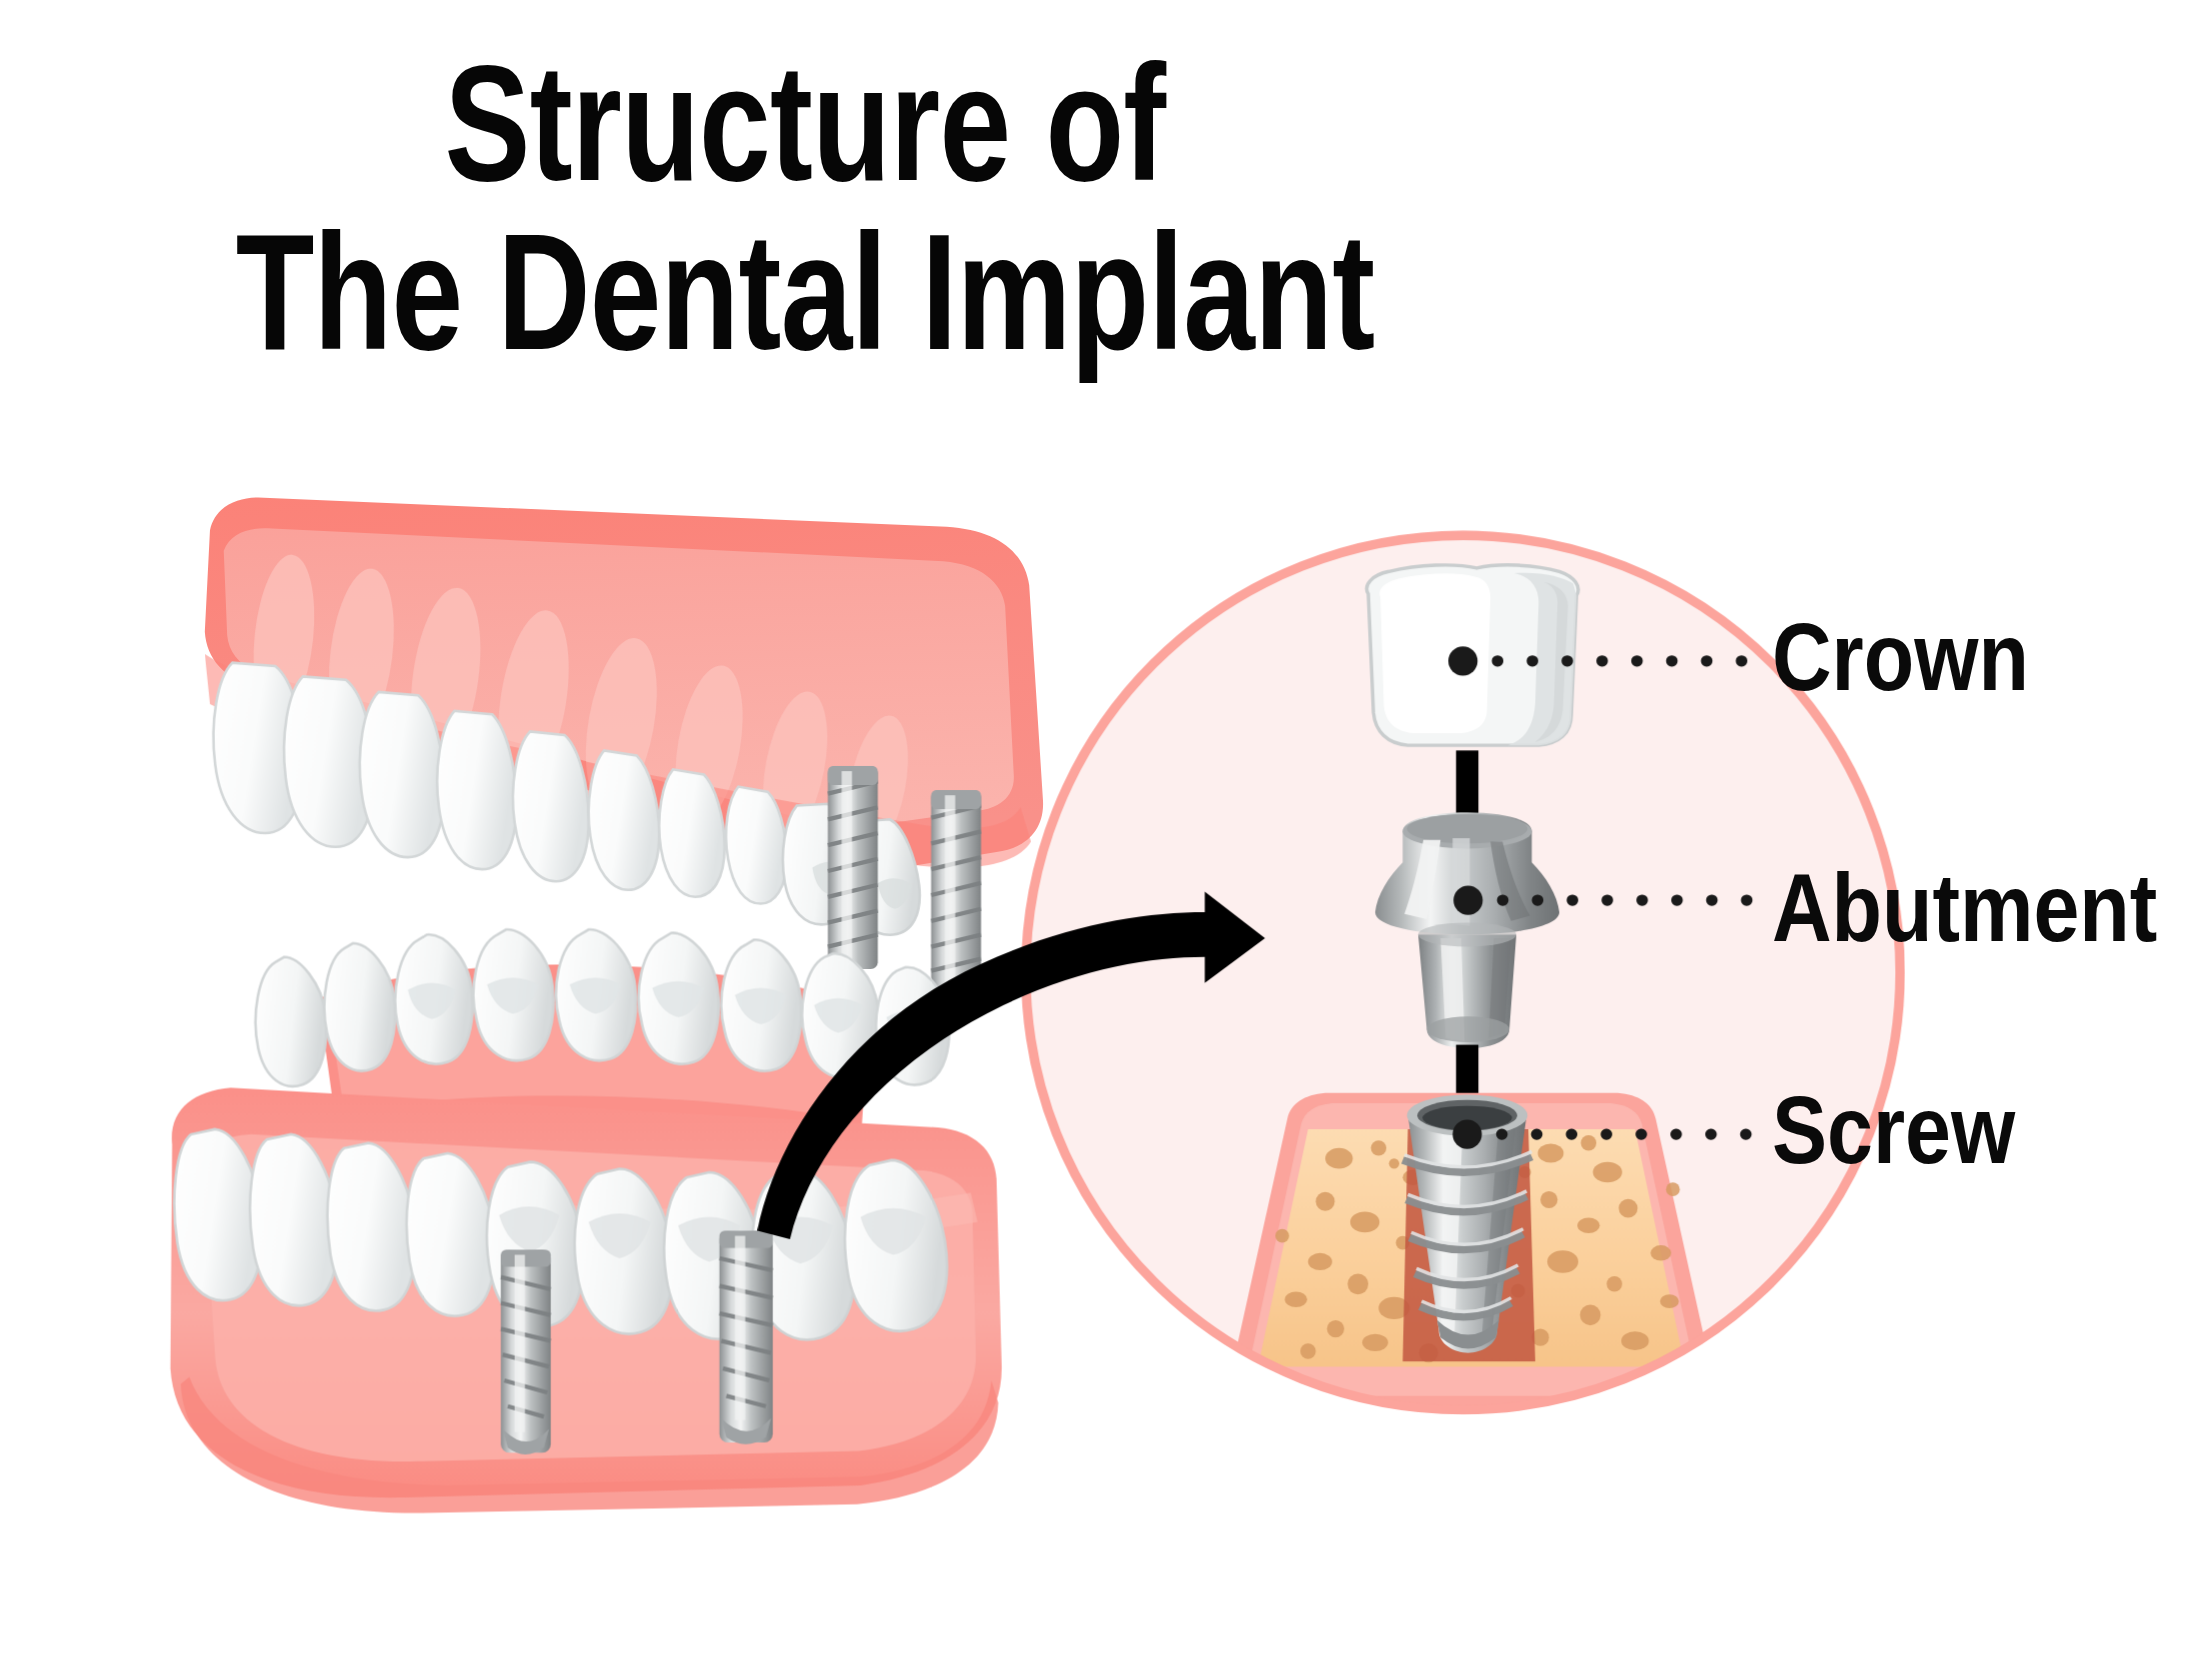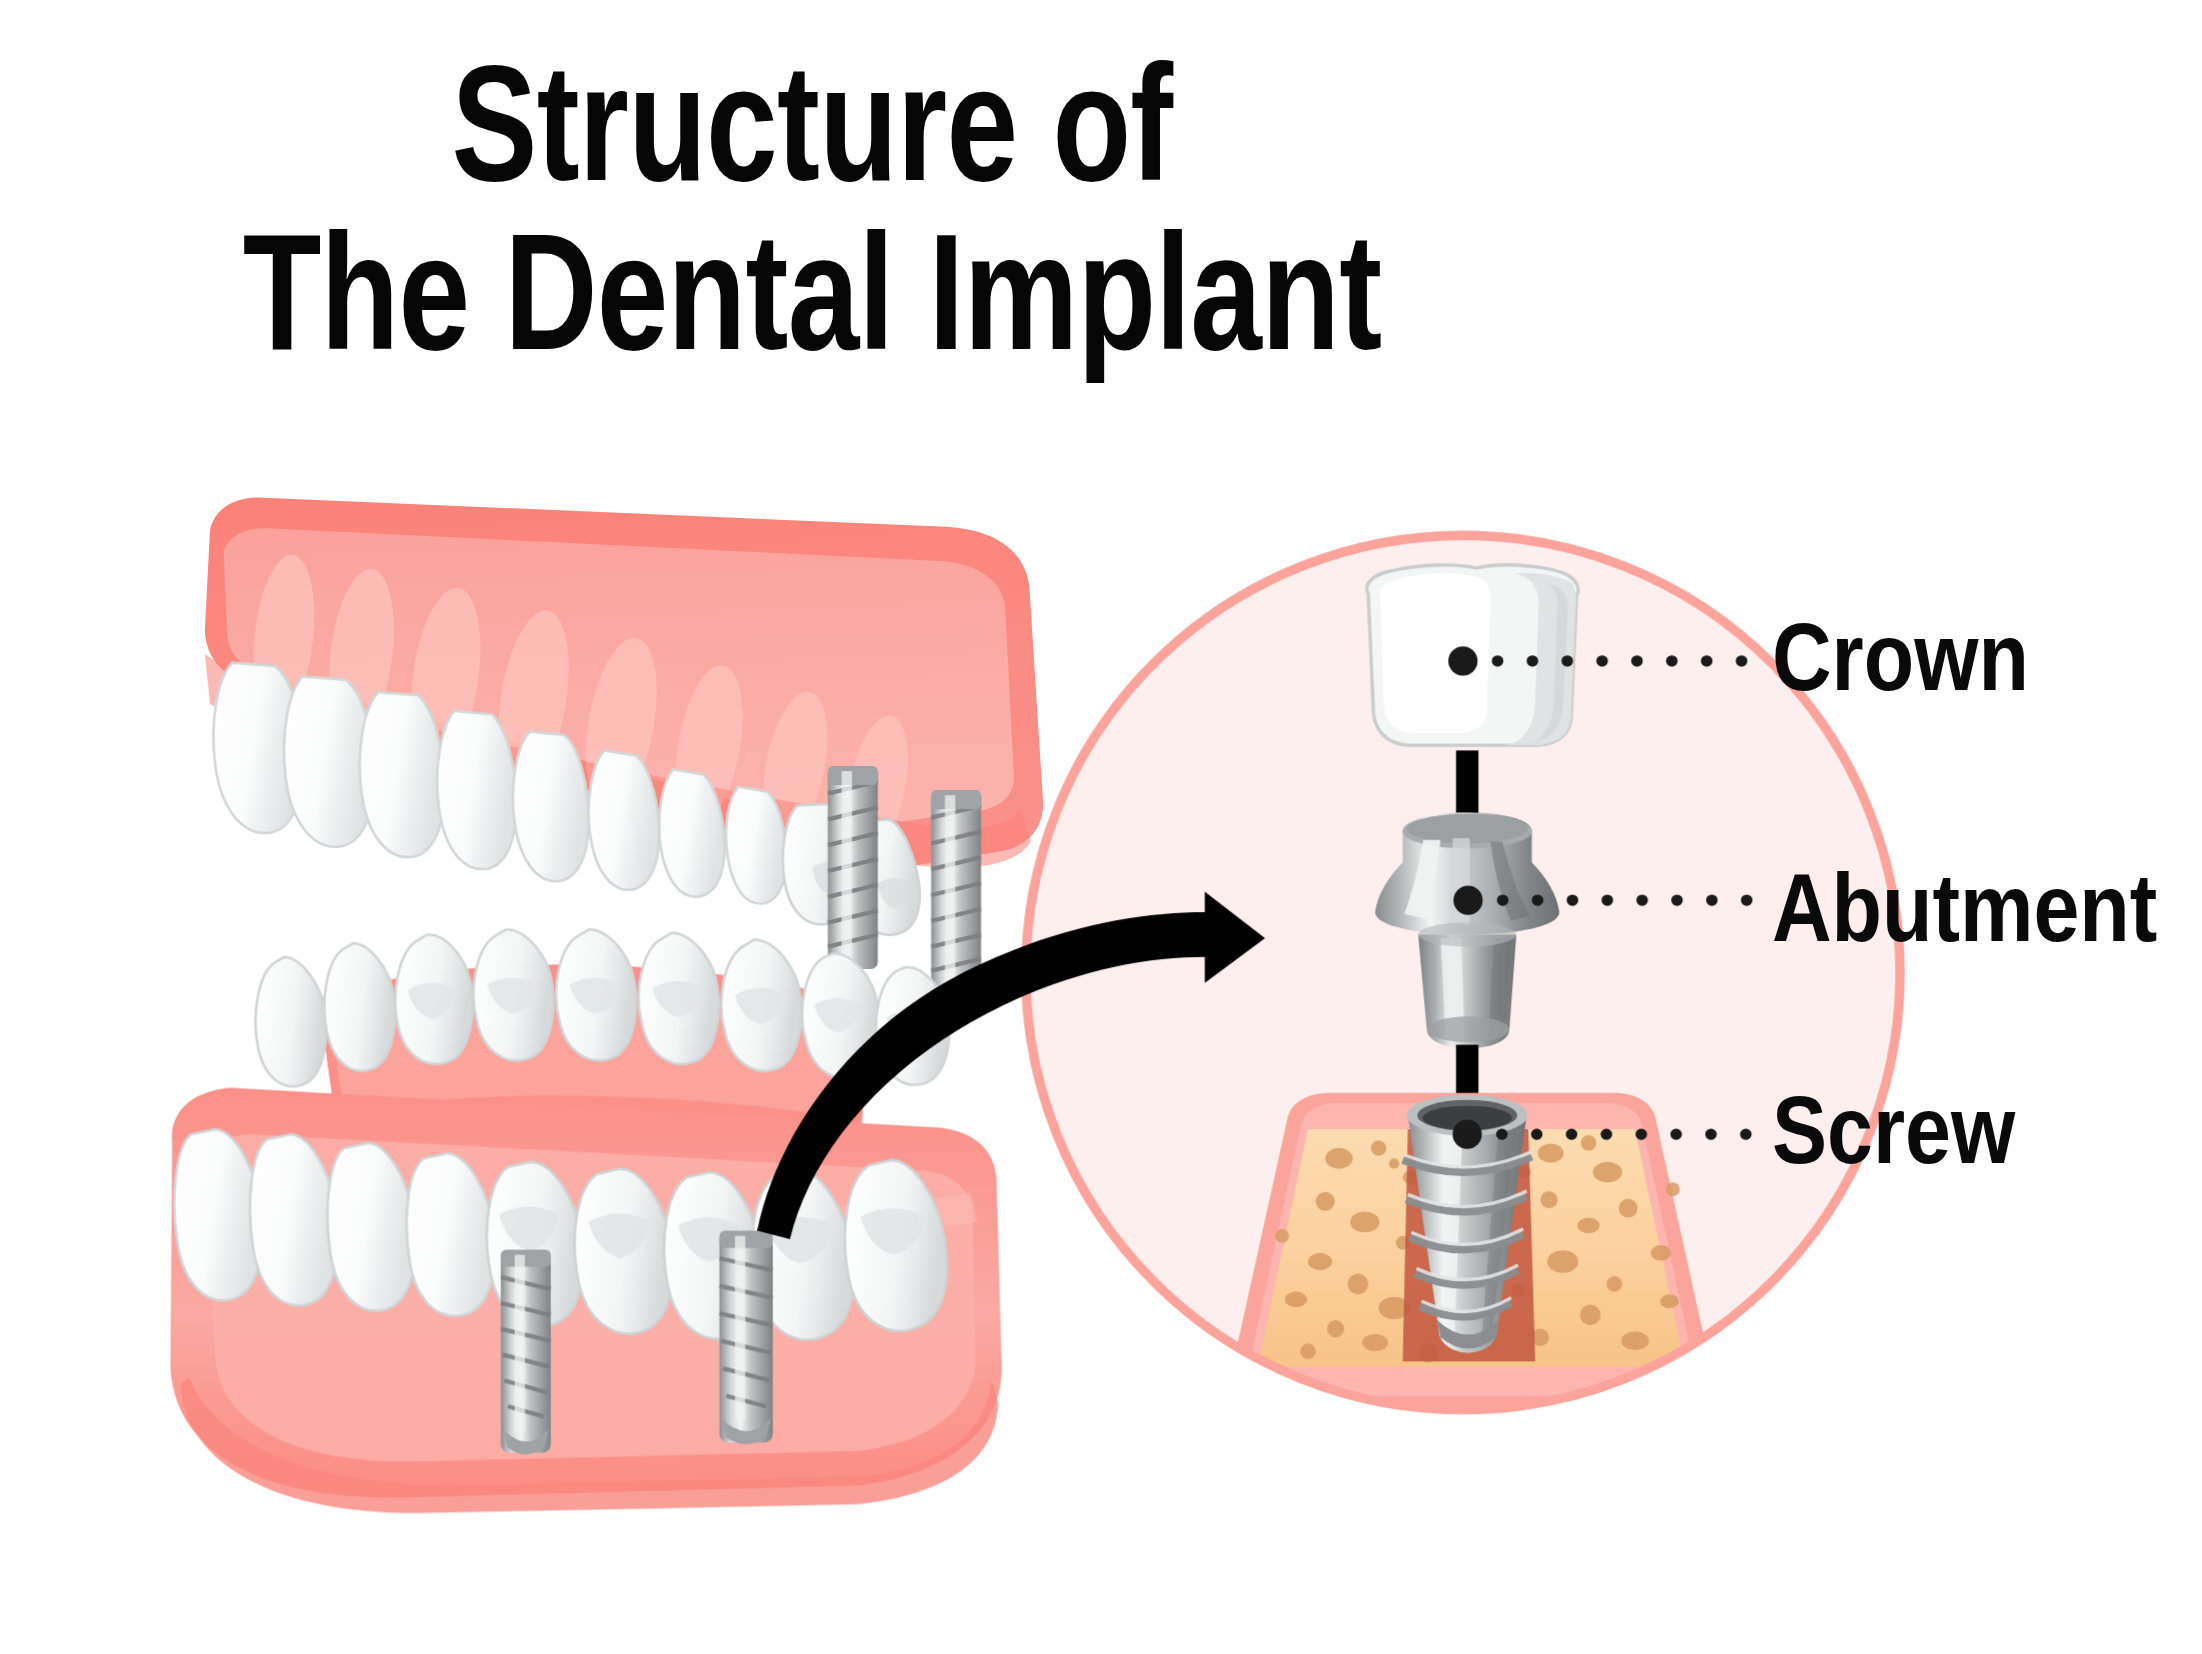--- a/index.html
+++ b/index.html
@@ -12,21 +12,21 @@
     width: 2203px;
     height: 1655px;
     position: relative;
     overflow: hidden;
     font-family: "Liberation Sans", "DejaVu Sans", sans-serif;
   }
 
   
   #title-block {
     position: absolute;
-    left: 12px;
+    left: 5px;
     top: 45px;
     width: 1600px;
     text-align: center;
     color: #060606;
   }
   .title-line {
     display: block;
     font-family: "Liberation Sans Narrow", "Liberation Sans", sans-serif;
     font-weight: bold;
     font-size: 165px;

